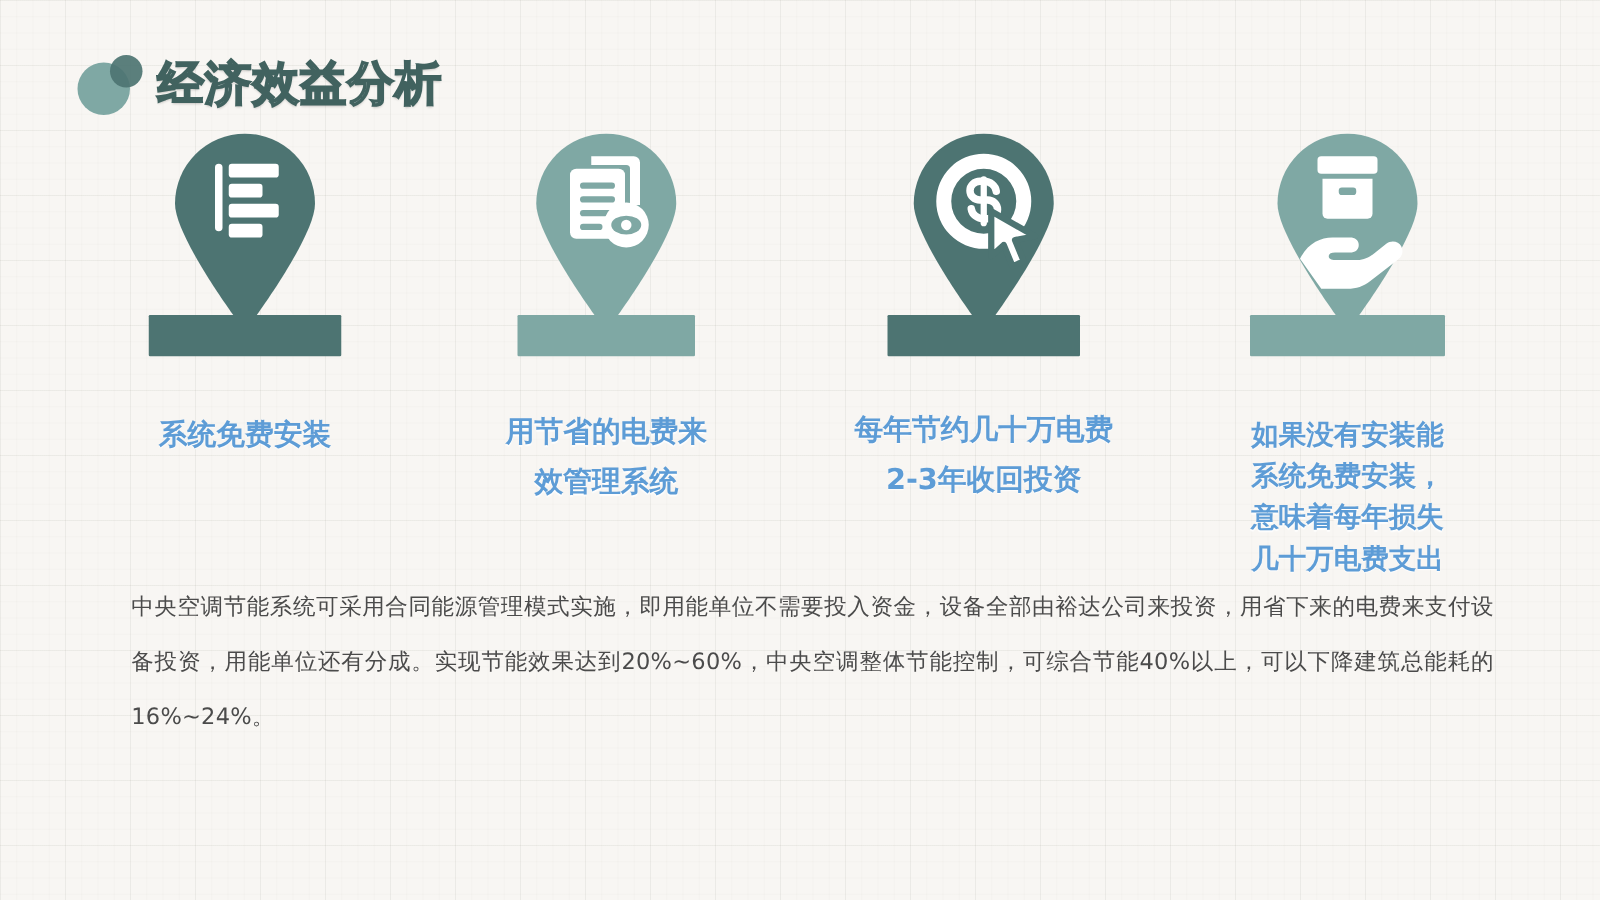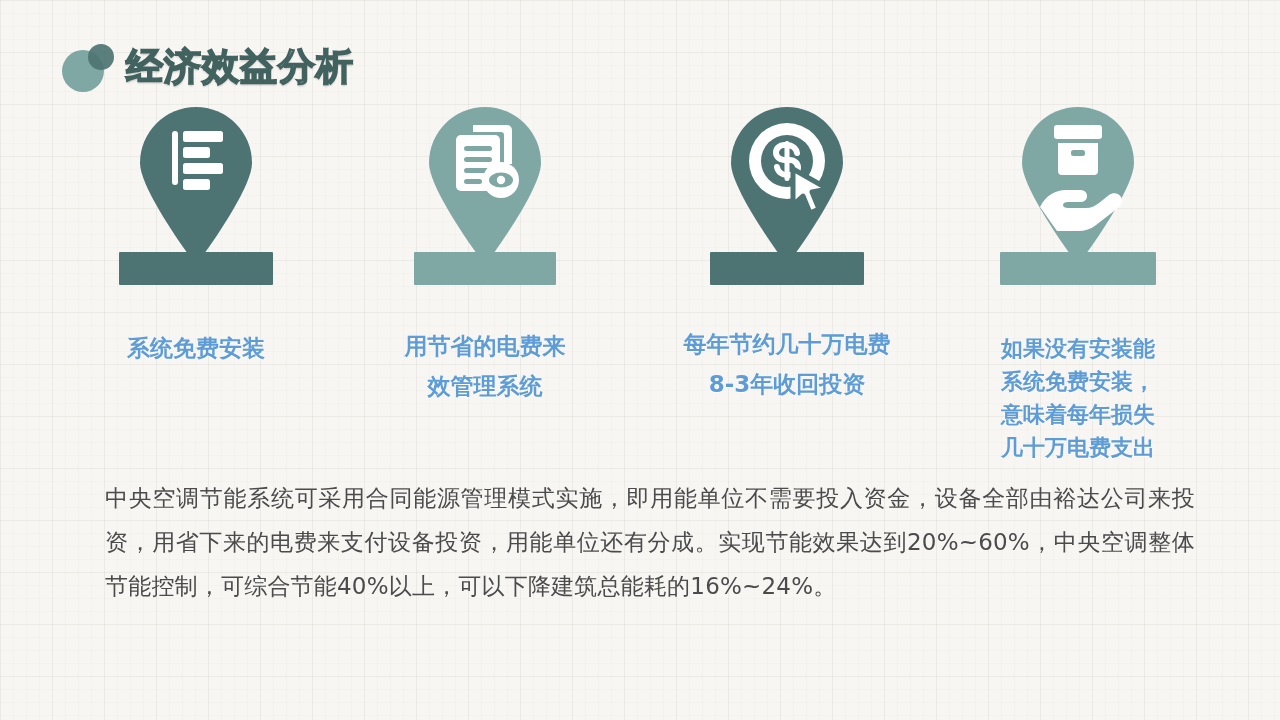--- a/index.html
+++ b/index.html
@@ -47,22 +47,22 @@
   .caption{
     position:absolute;left:50%;transform:translateX(-50%);
     width:280px;text-align:center;
     font-size:23px;line-height:40px;font-weight:700;
     color:#5d9cd6;
     text-shadow:0 1px 1px rgba(255,255,255,0.9);
     white-space:pre-line;
   }
   
   #body-text{
-    position:absolute;left:105px;top:476px;width:1090px;
-    font-size:23px;line-height:44px;
+    position:absolute;left:105px;top:464px;width:1090px;
+    font-size:18px;line-height:44px;
     color:#4b4b4b;
     letter-spacing:0.2px;
     text-align:justify;
   }
 </style>
 </head>
 <body>
 
 <div id="slide">
 
@@ -122,21 +122,21 @@
         <path d="M60 18 A38 38 0 1 0 60 94 A38 38 0 0 0 60 18 Z M60 30 A26 26 0 1 1 60 82 A26 26 0 0 1 60 30 Z" fill="#ffffff"></path>
         <g fill="#ffffff">
           <rect x="57.5" y="36" width="5" height="40" rx="2.5"></rect>
           <path d="M70 48 a10 9 0 0 0 -10 -8 h-3 a8 7.5 0 0 0 0 15 h6 a8 7.5 0 0 1 0 15 h-3 a10 9 0 0 1 -10 -8" fill="none" stroke="#ffffff" stroke-width="6" stroke-linecap="round"></path>
         </g>
         <path d="M66 64 L101 84 L85 87 L92 104 L83 108 L76 91 L66 100 Z" fill="#ffffff" stroke="#4d7472" stroke-width="5" stroke-linejoin="round"></path>
       </svg>
     </div>
     <div class="bar" style="top:252px;width:154px;background:#4d7472;"></div>
     <div class="caption" style="top:324px;">每年节约几十万电费
-8-3年收回投资</div>
+2-3年收回投资</div>
   </div>
 
   <div class="pin-col" style="left:928px;">
     <div class="pin" style="top:105px;">
       <svg viewBox="0 0 120 160">
         <path d="M60 160 C60 160 4 86 4 58 A56 56 0 1 1 116 58 C116 86 60 160 60 160 Z" fill="#7fa8a4"></path>
         <g fill="#ffffff">
           <rect x="36" y="20" width="48" height="14" rx="3"></rect>
           <path d="M40 38 h40 v28 a4 4 0 0 1 -4 4 H44 a4 4 0 0 1 -4 -4 Z"></path>
         </g>

